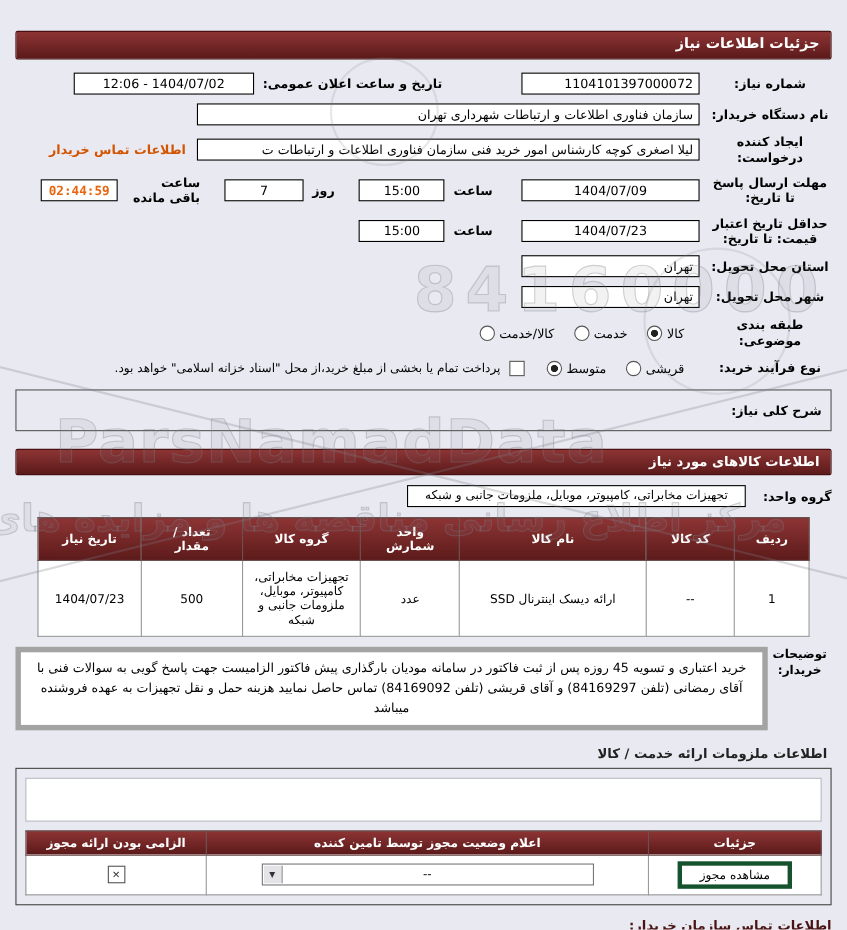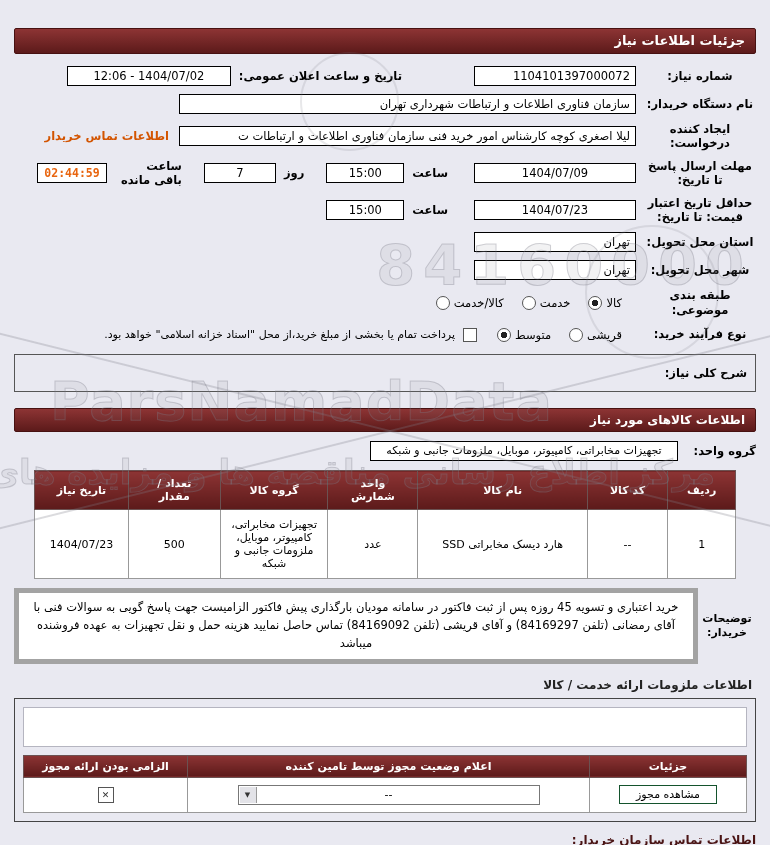--- a/index.html
+++ b/index.html
@@ -43,32 +43,32 @@
   
   .descbox{border:1px solid #555;margin-top:10px;padding:11px 8px;display:flex;align-items:center;}
   .descbox .box{white-space:normal;}
 
   
   .gtable{width:702px;margin:9px auto 0;border-collapse:collapse;text-align:center;font-size:11px;}
   .gtable th{background:linear-gradient(180deg,#8d3434,#5c1a1a);color:#fff;border:1px solid #6b5252;padding:6px 17px;font-size:11px;font-weight:bold;}
   .gtable td{background:#fff;border:1px solid #999;padding:4px;height:60px;vertical-align:middle;}
 
   
-  .notes{display:flex;align-items:center;margin-top:9px;}
+  .notes{display:flex;margin-top:9px;}
   .noteslbl{width:58px;flex:0 0 auto;font-weight:bold;font-size:11px;text-align:center;line-height:1.3;}
   .notesbox{flex:1;background:#fff;border:5px solid #a3a3a3;font-size:11.5px;text-align:center;padding:6px 12px;line-height:1.55;}
 
   
   .lichead{font-weight:bold;font-size:12px;margin:14px 4px 6px;color:#222;}
   .lipanel{border:1px solid #444;padding:8px;}
   .liblank{background:#fff;border:1px solid #b5b5c0;height:38px;}
   .litable{width:100%;border-collapse:collapse;text-align:center;font-size:11px;margin-top:8px;}
   .litable th{background:linear-gradient(180deg,#8d3434,#5c1a1a);color:#fff;border:1px solid #6b5252;padding:4px 3px;font-weight:bold;}
   .litable td{background:#fff;border:1px solid #999;padding:5px 4px;height:24px;vertical-align:middle;}
-  .btn{display:inline-block;background:#fff;border:1px solid #14532d;padding:2px 16px;font-size:11px;cursor:pointer;}
+  .btn{display:inline-block;background:#fff;border:4px solid #14532d;padding:2px 16px;font-size:11px;cursor:pointer;}
   .select{position:relative;display:inline-block;width:300px;height:18px;background:#fff;border:1px solid #777;font-size:11px;line-height:18px;cursor:pointer;}
   .sel-arrow{position:absolute;left:1px;top:1px;bottom:1px;width:16px;background:#e3e3e8;border-right:1px solid #999;font-size:7px;line-height:16px;text-align:center;color:#333;}
 
   
   .footer{margin-top:9px;font-size:12px;line-height:1.5;}
   .footer .ftitle{font-weight:bold;color:#4a1414;}
   .footer b{font-weight:bold;}
 
   
   .wm{position:absolute;inset:0;z-index:3;pointer-events:none;overflow:hidden;}
@@ -184,21 +184,21 @@
         <th style="width:66px">واحد شمارش</th>
         <th style="width:118px">گروه کالا</th>
         <th style="width:82px">تعداد / مقدار</th>
         <th style="width:80px">تاریخ نیاز</th>
       </tr>
     </thead>
     <tbody>
       <tr>
         <td>1</td>
         <td>--</td>
-        <td>هارد دیسک مخابراتی SSD</td>
+        <td>ارائه دیسک اینترنال SSD</td>
         <td>عدد</td>
         <td>تجهیزات مخابراتی، کامپیوتر، موبایل، ملزومات جانبی و شبکه</td>
         <td>500</td>
         <td>1404/07/23</td>
       </tr>
     </tbody>
   </table>
 
   <div class="notes">
     <span class="noteslbl">توضیحات خریدار:</span>

